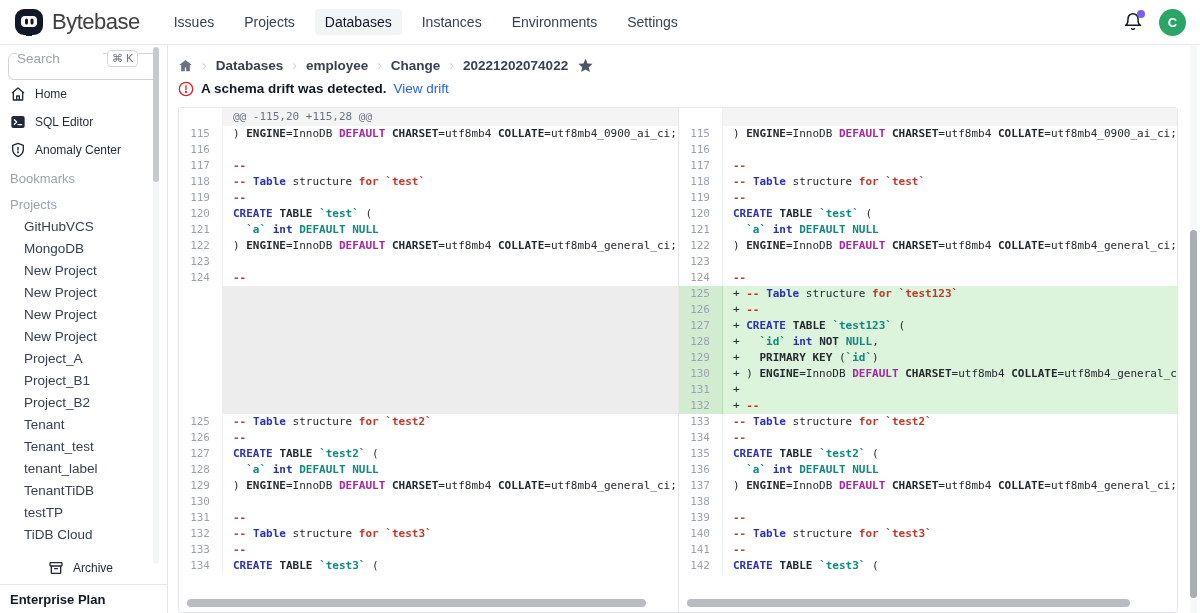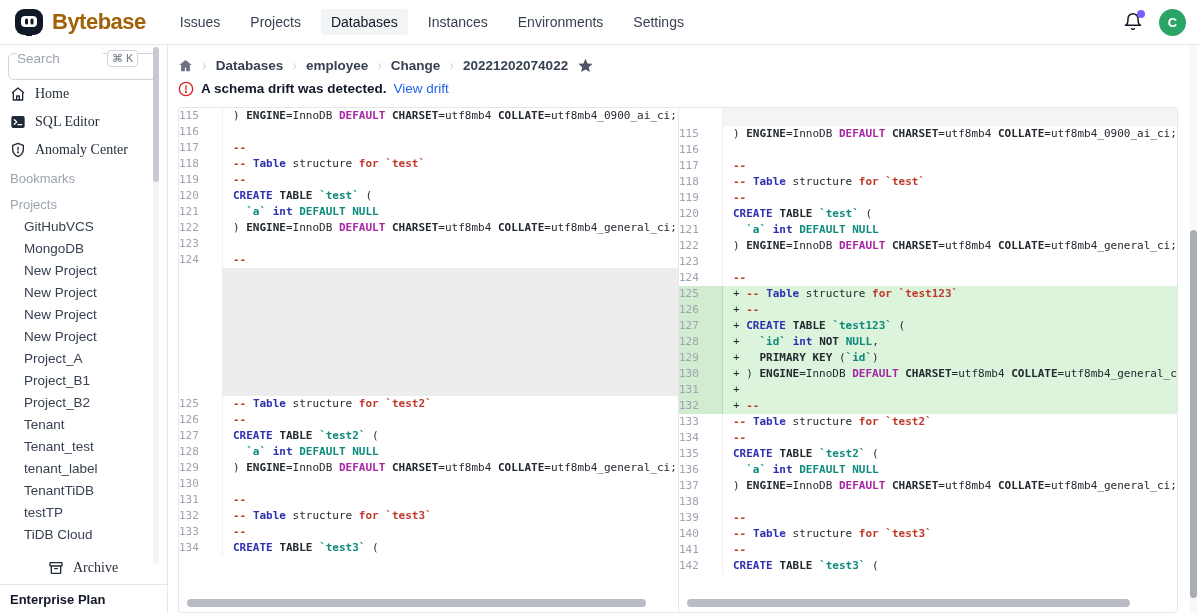--- a/index.html
+++ b/index.html
@@ -3,21 +3,21 @@
 <meta charset="utf-8">
 <style>
   * { box-sizing: border-box; margin: 0; padding: 0; }
   html, body { width: 1200px; height: 613px; overflow: hidden; background: #fff;
     font-family: "Liberation Sans", sans-serif; color: #1f2937; }
 
   
   .navbar { height: 45px; display: flex; align-items: center; padding: 0 14px;
     border-bottom: 1px solid #e5e7eb; background: #fff; }
   .logo-wrap { display: flex; align-items: center; gap: 8px; }
-  .brand { font-size: 22px; font-weight: bold; color: #a16207; letter-spacing: -0.5px; }
+  .brand { font-size: 22px; font-weight: normal; color: #404040; letter-spacing: -0.5px; }
   .main-nav { display: flex; align-items: center; gap: 10px; margin-left: 24px; font-size: 14px; color: #374151; }
   .nav-link { padding: 5px 10px; border-radius: 4px; cursor: pointer; }
   .nav-link.active { background: #f3f4f6; color: #111827; }
   .nav-right { margin-left: auto; display: flex; align-items: center; gap: 16px; }
   .bell { position: relative; width: 20px; height: 20px; }
   .bell-dot { position: absolute; top: -2px; right: -2px; width: 8px; height: 8px;
     border-radius: 50%; background: var(--c-dot, #7c5cfa); }
   .avatar { width: 27px; height: 27px; border-radius: 50%; background: var(--c-avatar, #2ba566);
     color: #fff; font-size: 13px; font-weight: bold; display: flex; align-items: center; justify-content: center; }
 
@@ -28,21 +28,21 @@
   .sidebar { width: 168px; border-right: 1px solid #e5e7eb; display: flex; flex-direction: column;
     position: relative; padding-top: 8px; flex: none; }
   .search-box { margin: 0 8px; height: 27px; border: 1px solid #d1d5db; border-radius: 6px;
     display: flex; align-items: center; padding: 0 4px 16px 8px; gap: 4px; }
   .search-box input { border: none; outline: none; width: 86px; font-size: 13.5px;
     font-family: "Liberation Sans", sans-serif; color: #374151; }
   .search-box input::placeholder { color: #9ca3af; }
   .kbd { font-size: 11px; color: #6b7280; border: 1px solid #d1d5db; border-radius: 4px;
     padding: 1px 4px; background: #fff; white-space: nowrap; }
   .side-item { height: 28px; display: flex; align-items: center; gap: 9px; padding: 0 10px;
-    font-size: 14px; color: #1f2937; cursor: pointer; font-family: Liberation Serif, serif; }
+    font-size: 12px; color: #1f2937; cursor: pointer; }
   .side-item:first-of-type { margin-top: 6px; }
   .side-section { height: 26px; display: flex; align-items: flex-end; padding: 0 10px 4px;
     font-size: 13px; color: #9ca3af; }
   .proj-list { list-style: none; }
   .proj-list li { height: 22px; line-height: 22px; padding-left: 24px; font-size: 13.5px;
     color: #374151; cursor: pointer; white-space: nowrap; }
   .archive-row { margin-top: 8px; padding-left: 48px; }
   .plan-footer { margin-top: auto; border-top: 1px solid #e5e7eb; height: 25px;
     display: flex; align-items: center; padding: 14px 10px; font-size: 13px; font-weight: bold; color: #111827; }
   .side-scroll-track { position: absolute; top: 4px; right: 8px; width: 6px; height: 515px;
@@ -68,21 +68,21 @@
   .muted { color: #6b7280; font-size: 13.5px; }
   .blue-link { color: var(--c-link, #2563eb); font-size: 13.5px; cursor: pointer; }
 
   
   .diff-wrap { margin-top: 8px; flex: 1; border: 1px solid #e5e7eb; border-radius: 3px;
     display: grid; grid-template-columns: 1fr 1fr; overflow: hidden; background: #fff; min-height: 0; }
   .pane { overflow: hidden; position: relative; min-width: 0; }
   .pane.right { border-left: 1px solid #e5e7eb; }
   .drow { display: flex; height: 16px; line-height: 16px;
     font-family: "DejaVu Sans Mono", "Liberation Mono", monospace; font-size: 11px; white-space: pre; }
-  .drow .gut { width: 44px; flex: none; 
+  .drow .gut { width: 44px; flex: none; text-align: right; padding-right: 12px;
     color: #9ca3af; border-right: 1px solid #eef0f2; font-size: 11px; }
   .drow .code { flex: 1; padding-left: 10px; overflow: hidden; color: #24292f; }
   .drow.hdr { height: 18px; line-height: 18px; }
   .drow.hdr .code { background: var(--c-hunkbg, #f4f4f5); color: #6b7280; }
   .drow.add .gut { background: var(--c-addgut, #d2ecd2); border-right-color: #b5dcb5; }
   .drow.add .code { background: var(--c-addbg, #dcf3dc); }
   .drow.ph .code { background: var(--c-phbg, #ededee); }
   .hscroll { position: absolute; bottom: 5px; left: 8px; height: 8px; border-radius: 4px;
     background: #b9bdc3; }
   .pane.left .hscroll { width: 92%; }
@@ -238,20 +238,21 @@
         </svg>
       </span>
       <span>A schema drift was detected.</span>
       <span class="alert-link">View drift</span>
     </div>
 
 
     <div class="diff-wrap">
       <div class="pane left">
         <div>
+            <div class="drow hdr"><div class="gut"></div><div class="code">@@ -115,20 +115,28 @@</div></div>
             <div class="drow"><div class="gut">115</div><div class="code"><span class="tk-p">) </span><span class="tk-b">ENGINE</span><span class="tk-p">=InnoDB </span><span class="tk-m">DEFAULT</span><span class="tk-p"> </span><span class="tk-b">CHARSET</span><span class="tk-p">=utf8mb4 </span><span class="tk-b">COLLATE</span><span class="tk-p">=utf8mb4_0900_ai_ci;</span></div></div>
             <div class="drow"><div class="gut">116</div><div class="code"></div></div>
             <div class="drow"><div class="gut">117</div><div class="code"><span class="tk-c">--</span></div></div>
             <div class="drow"><div class="gut">118</div><div class="code"><span class="tk-c">--</span><span class="tk-p"> </span><span class="tk-k">Table</span><span class="tk-p"> structure </span><span class="tk-c">for</span><span class="tk-p"> </span><span class="tk-c">`test`</span></div></div>
             <div class="drow"><div class="gut">119</div><div class="code"><span class="tk-c">--</span></div></div>
             <div class="drow"><div class="gut">120</div><div class="code"><span class="tk-k">CREATE</span><span class="tk-p"> </span><span class="tk-b">TABLE</span><span class="tk-p"> </span><span class="tk-t">`test`</span><span class="tk-p"> (</span></div></div>
             <div class="drow"><div class="gut">121</div><div class="code"><span class="tk-p">  </span><span class="tk-t">`a`</span><span class="tk-p"> </span><span class="tk-k">int</span><span class="tk-p"> </span><span class="tk-t">DEFAULT NULL</span></div></div>
             <div class="drow"><div class="gut">122</div><div class="code"><span class="tk-p">) </span><span class="tk-b">ENGINE</span><span class="tk-p">=InnoDB </span><span class="tk-m">DEFAULT</span><span class="tk-p"> </span><span class="tk-b">CHARSET</span><span class="tk-p">=utf8mb4 </span><span class="tk-b">COLLATE</span><span class="tk-p">=utf8mb4_general_ci;</span></div></div>
             <div class="drow"><div class="gut">123</div><div class="code"></div></div>
             <div class="drow"><div class="gut">124</div><div class="code"><span class="tk-c">--</span></div></div>

